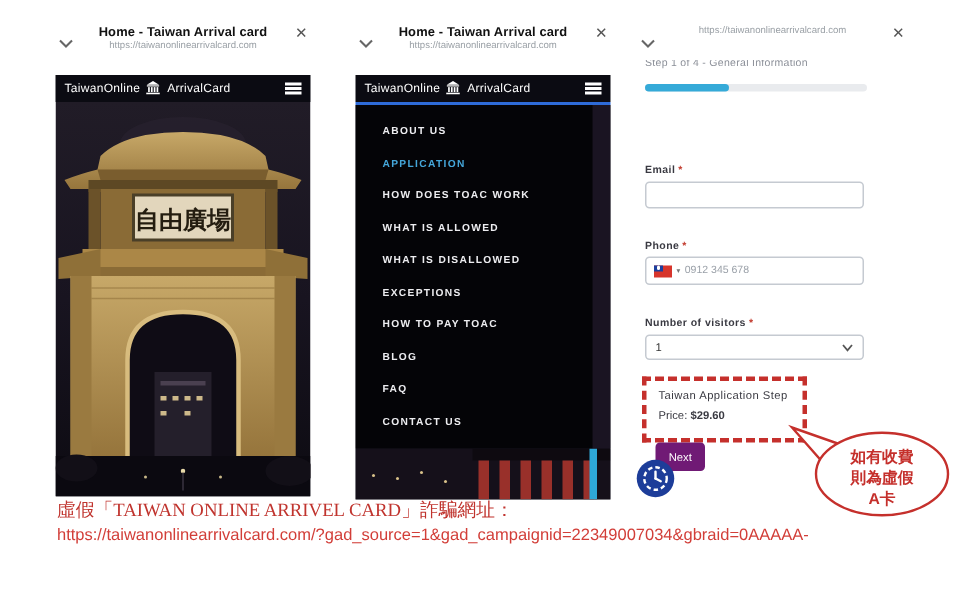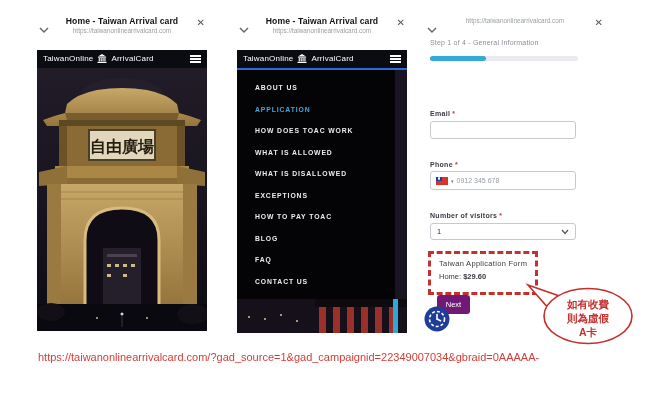--- a/index.html
+++ b/index.html
@@ -275,23 +275,23 @@
       <span>Number of visitors</span><span class="asterisk">*</span>
     </label>
     <div class="selectbox" style="top:209px;">
       <span class="select-value">1</span>
       <svg width="8" height="6" viewBox="0 0 8 6">
           <polyline points="1,1 4,4.5 7,1" fill="none" stroke="#555" stroke-width="1.2"></polyline>
         </svg>
     </div>
 
     <div class="dashedbox">
-      <div class="product-name">Taiwan Application Form</div>
+      <div class="product-name">Taiwan Application Step</div>
       <div class="product-price">
-        <span>Home:</span> <b>$29.60</b>
+        <span>Price:</span> <b>$29.60</b>
       </div>
     </div>
 
     <button class="nextbtn">Next</button>
     <span class="clockbadge">
       <svg width="26" height="26" viewBox="0 0 26 26">
         <circle cx="13" cy="13" r="12.5" fill="#1d3d99"></circle>
         <circle cx="13" cy="13" r="7.5" fill="none" stroke="#fff" stroke-width="1.6" stroke-dasharray="3 2"></circle>
         <line x1="13" y1="13" x2="13" y2="8.5" stroke="#fff" stroke-width="1.6" stroke-linecap="round"></line>
         <line x1="13" y1="13" x2="16.5" y2="14.8" stroke="#fff" stroke-width="1.6" stroke-linecap="round"></line>
@@ -302,17 +302,18 @@
   <div class="callout">
     <svg width="112" height="64" viewBox="0 0 112 64">
       <polygon points="4,2 44,16 34,36" fill="#fff" stroke="#c5302c" stroke-width="1.6"></polygon>
       <ellipse cx="64" cy="33" rx="44" ry="27.5" fill="#fff" stroke="#c5302c" stroke-width="1.6"></ellipse>
       <text x="64" y="25" font-size="10.5" font-weight="600" fill="#c5302c" text-anchor="middle">如有收費</text>
       <text x="64" y="39" font-size="10.5" font-weight="600" fill="#c5302c" text-anchor="middle">則為虛假</text>
       <text x="64" y="53" font-size="10.5" font-weight="600" fill="#c5302c" text-anchor="middle">A卡</text>
     </svg>
   </div>
 
+  <div class="footer-headline">虛假「TAIWAN ONLINE ARRIVEL CARD」詐騙網址：</div>
   <div class="footer-url">
     <div>https://taiwanonlinearrivalcard.com/?gad_source=1&amp;gad_campaignid=22349007034&amp;gbraid=0AAAAA-</div>
   </div>
 
 </div>
 
 </body></html>

